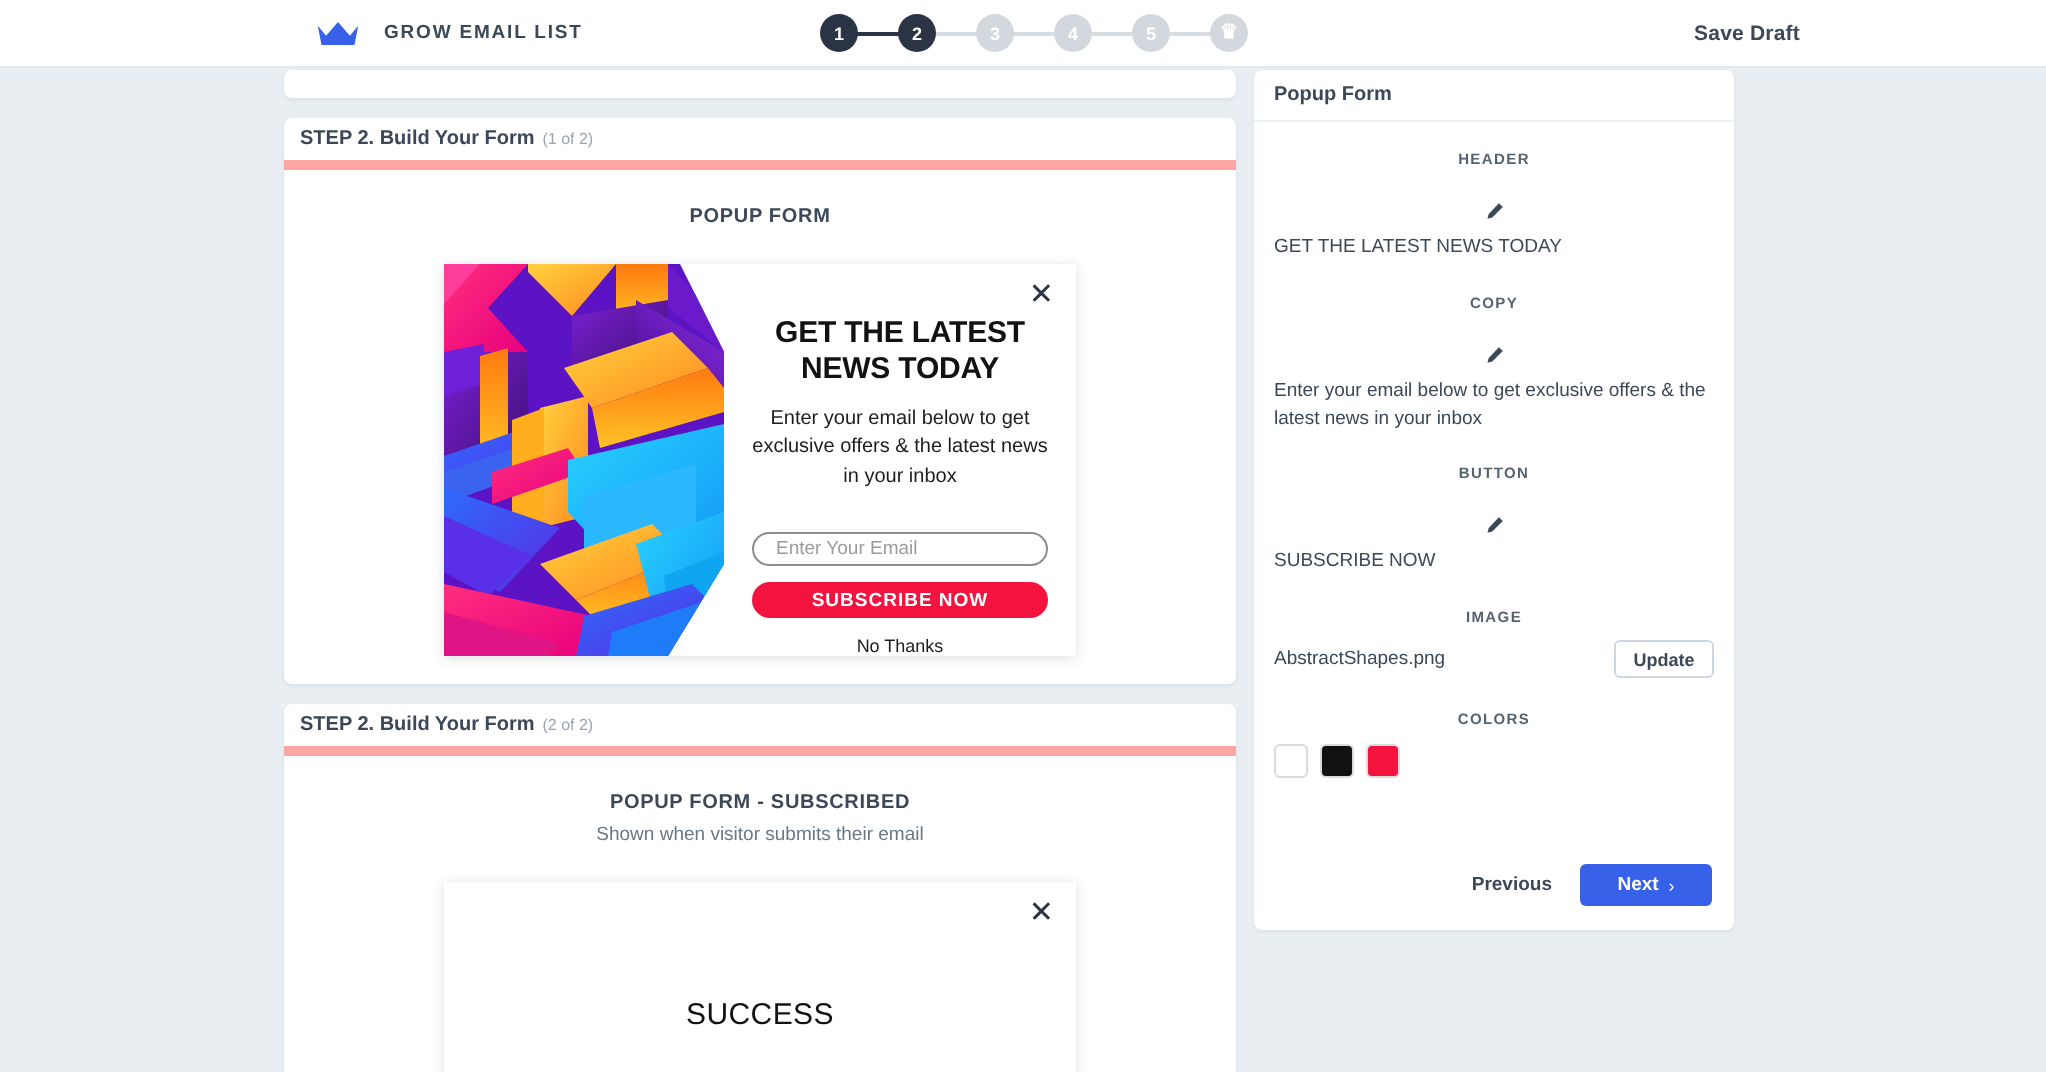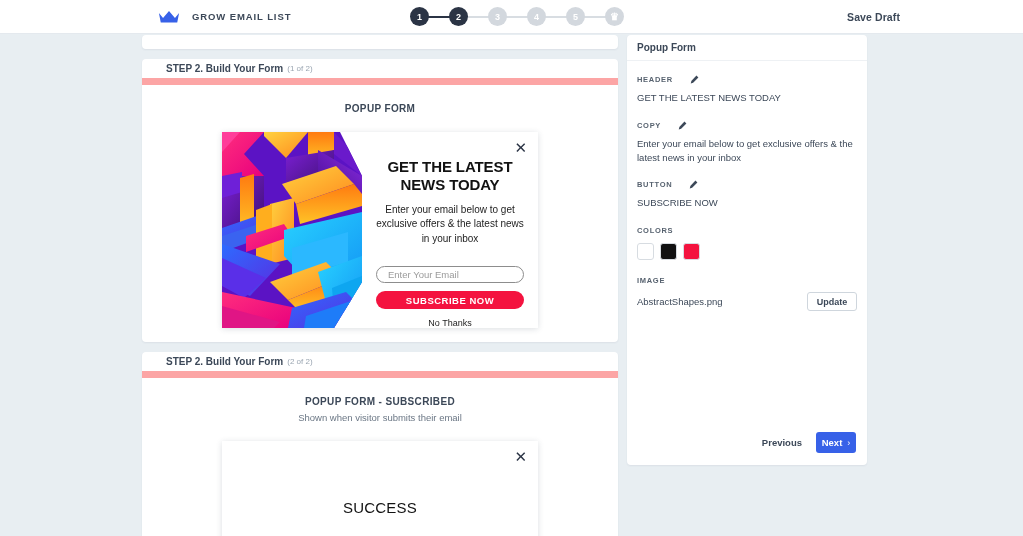--- a/index.html
+++ b/index.html
@@ -51,21 +51,21 @@
 
   .card {
     background: #ffffff; border-radius: 4px;
     box-shadow: 0 1px 2px rgba(45,60,80,.07);
     overflow: hidden; margin-bottom: 10px;
   }
   .card-stub { height: 14px; }
 
   .card-head {
     height: 26px; display: flex; align-items: center;
-    padding-left: 24px; border-bottom: 7px solid #fca5a5;
+    padding-left: 8px; border-bottom: 5px solid #fca5a5;
   }
   .card-head-title { font-size: 10px; font-weight: bold; color: #3c4858; }
   .card-head-sub { font-size: 8px; color: #9aa5b1; margin-left: 4px; }
 
   .card-body { padding: 18px 0 14px 0; }
   .preview-title {
     text-align: center; font-size: 10px; font-weight: bold;
     color: #3c4858; letter-spacing: 0.35px;
   }
   .preview-sub {
@@ -135,21 +135,21 @@
     height: 430px; overflow: hidden;
   }
   .panel-head {
     height: 26px; display: flex; align-items: center;
     padding-left: 10px; border-bottom: 1px solid #eef1f4;
   }
   .panel-title { font-size: 10px; font-weight: bold; color: #3c4858; }
   .panel-body { padding: 14px 10px 0 10px; }
 
   .field { margin-bottom: 16px; }
-  .field-label-row { display: flex; align-items: center; gap: 17px; }
+  .field-label-row { display: flex; align-items: center; gap: 17px; flex-direction: column; }
   .field-label {
     font-size: 7.5px; font-weight: bold; letter-spacing: 0.7px; color: #57626f;
   }
   .pencil-icon { width: 9px; height: 9px; display: block; cursor: pointer; }
   .field-value {
     margin-top: 7px; font-size: 9.5px; color: #3c4858; line-height: 1.45;
   }
 
   .image-row { display: flex; align-items: center; justify-content: space-between; margin-top: 7px; }
   .image-name { font-size: 9.5px; color: #3c4858; }
@@ -167,21 +167,21 @@
 
   .panel-foot {
     position: absolute; bottom: 12px; right: 11px;
     display: flex; gap: 14px; margin-left: 27px;
   }
   .prev-btn {
     font-size: 9.5px; font-weight: bold; color: #3c4858;
     background: none; border: none; cursor: pointer;
   }
   .next-btn {
-    width: 40px; height: 21px; border: none; border-radius: 3px;
+    width: 66px; height: 21px; border: none; border-radius: 3px;
     background: #3761E8; color: #ffffff; font-size: 9.5px; font-weight: bold;
     cursor: pointer; display: flex; align-items: center; justify-content: center; gap: 5px;
   }
   .next-chevron { font-size: 9px; font-weight: normal; }
 </style>
 </head>
 <body>
 
 <div class="topbar">
   <div class="brand">
@@ -390,36 +390,36 @@
             <svg class="pencil-icon" viewBox="0 0 12 12">
               <path d="M8.6 0.8 L11.2 3.4 L4.2 10.4 L1 11.2 L1.8 8 Z" fill="#3c4858"></path>
             </svg>
           </span>
         </div>
         <div class="field-value">SUBSCRIBE NOW</div>
       </div>
 
       <div class="field">
         <div class="field-label-row">
+          <span class="field-label">IMAGE</span>
+        </div>
+        <div class="image-row">
+          <span class="image-name">AbstractShapes.png</span>
+          <button class="update-btn">Update</button>
+        </div>
+      </div>
+
+      <div class="field">
+        <div class="field-label-row">
           <span class="field-label">COLORS</span>
         </div>
         <div class="swatches">
           <div class="swatch" style="background:#FFFFFF"></div>
           <div class="swatch" style="background:#111111"></div>
           <div class="swatch" style="background:#F4133F"></div>
-        </div>
-      </div>
-
-      <div class="field">
-        <div class="field-label-row">
-          <span class="field-label">IMAGE</span>
-        </div>
-        <div class="image-row">
-          <span class="image-name">AbstractShapes.png</span>
-          <button class="update-btn">Update</button>
         </div>
       </div>
 
     </div>
 
     <div class="panel-foot">
       <button class="prev-btn">Previous</button>
       <button class="next-btn">
         <span>Next</span>
         <span class="next-chevron">›</span>

